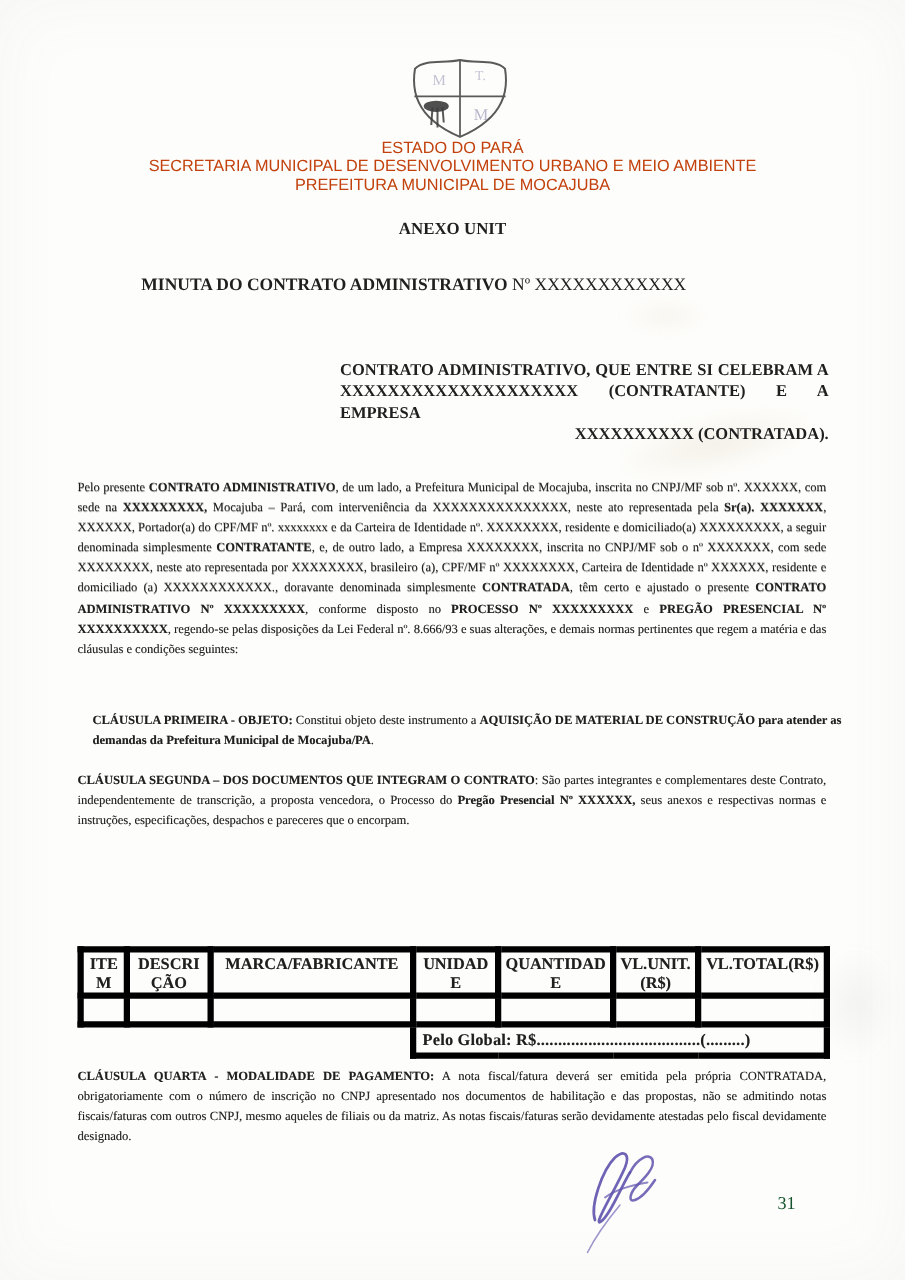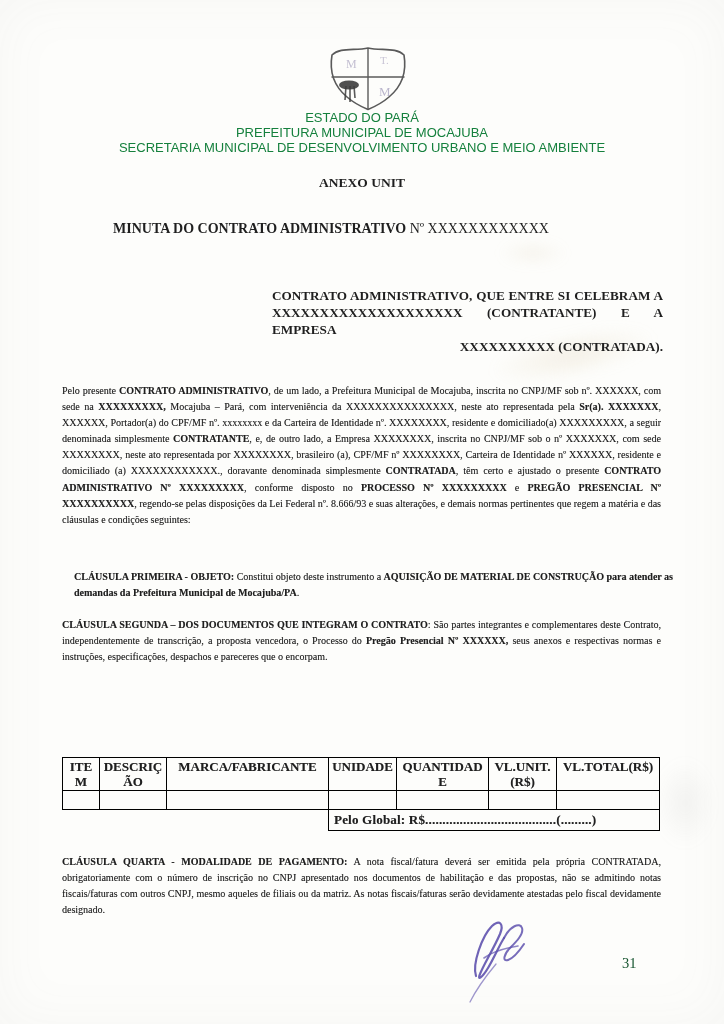--- a/index.html
+++ b/index.html
@@ -8,42 +8,42 @@
     width:724px;height:1024px;
     background:#fdfdfb;
     overflow:hidden;
     font-family:"Liberation Serif", serif;
     color:#1f1f1f;
     box-shadow:inset 0 0 55px rgba(110,110,110,0.05);
   }
   .abs{position:absolute;}
   
   .org-block{left:0;top:110px;width:724px;text-align:center;
-    font-family:"Liberation Sans", sans-serif;font-size:13px;line-height:15px;color:#15803d;}
+    font-family:"Liberation Sans", sans-serif;font-size:13px;line-height:15px;color:#c2410c;}
   .crest{left:325px;top:44px;width:86px;height:68px;}
   .annex{left:0;top:175px;width:724px;text-align:center;font-weight:bold;font-size:13.5px;}
   .doc-title{left:0;top:221px;width:662px;text-align:center;font-size:14px;}
   .doc-title .t-bold{font-weight:bold;}
   
   .preamble{left:272px;top:287px;width:391px;font-weight:bold;font-size:13.2px;line-height:17px;}
   .preamble .jline{text-align:justify;text-align-last:justify;}
   .preamble .lline{text-align:right;}
   
   .para{left:62px;width:599px;font-size:10px;line-height:16.1px;text-align:justify;
     text-shadow:0.2px 0.2px 0.3px rgba(45,45,45,0.45);}
   .p-abertura{top:383px;}
   .p-c1{top:569px;margin-left:12px;}
   .p-c2{top:617px;}
   .p-c3{top:693px;}
   .p-c4{top:854px;}
   .b{font-weight:bold;}
   
   .valor-table{left:62px;top:757px;border-collapse:collapse;table-layout:fixed;width:597px;
     font-size:13px;}
-  .valor-table td{border:1px solid #000000;vertical-align:top;padding:1px 2px;}
+  .valor-table td{border:5px solid #000000;vertical-align:top;padding:1px 2px;}
   .valor-table td.hdr{font-weight:bold;text-align:center;word-break:break-all;line-height:15px;
     text-shadow:0.2px 0.2px 0.3px rgba(45,45,45,0.45);}
   .valor-table td.empty{height:16px;}
   .valor-table td.noborder{border:none;}
   .valor-table td.valor-global{font-weight:bold;padding:2px 5px;letter-spacing:0.2px;
     text-shadow:0.2px 0.2px 0.3px rgba(45,45,45,0.45);}
   
   .signature{left:462px;top:914px;width:86px;height:96px;}
   .pagenum{left:622px;top:955px;width:40px;font-size:14.5px;color:#14532d;text-align:left;}
   
@@ -71,22 +71,22 @@
     <line x1="6.5" y1="33" x2="79.5" y2="33" stroke="#5a5a5a" stroke-width="1.4"></line>
     <text x="21" y="24" font-size="12" fill="#948cb0" opacity="0.55" font-family="Liberation Serif, serif">M</text>
     <text x="55" y="20" font-size="11" fill="#948cb0" opacity="0.5" font-family="Liberation Serif, serif">T.</text>
     <text x="54" y="52" font-size="13" fill="#8f87ae" opacity="0.6" font-family="Liberation Serif, serif">M</text>
     <ellipse cx="24" cy="41" rx="10" ry="4.5" fill="#3c3c3c" opacity="0.9"></ellipse>
     <path d="M21,42 L20,56 M25,42 L25,58 M29,42 L30,54" stroke="#3c3c3c" stroke-width="1.6" fill="none" opacity="0.85"></path>
   </svg>
 
   <div class="abs org-block">
     <div>ESTADO DO PARÁ</div>
+    <div>SECRETARIA MUNICIPAL DE DESENVOLVIMENTO URBANO E MEIO AMBIENTE</div>
     <div>PREFEITURA MUNICIPAL DE MOCAJUBA</div>
-    <div>SECRETARIA MUNICIPAL DE DESENVOLVIMENTO URBANO E MEIO AMBIENTE</div>
   </div>
 
   <div class="abs annex">ANEXO UNIT</div>
 
   <div class="abs doc-title">
     <span class="t-bold">MINUTA DO CONTRATO ADMINISTRATIVO</span><span> Nº XXXXXXXXXXXX</span>
   </div>
 
   <div class="abs preamble">
     <div class="jline">CONTRATO ADMINISTRATIVO, QUE ENTRE SI CELEBRAM A</div>

